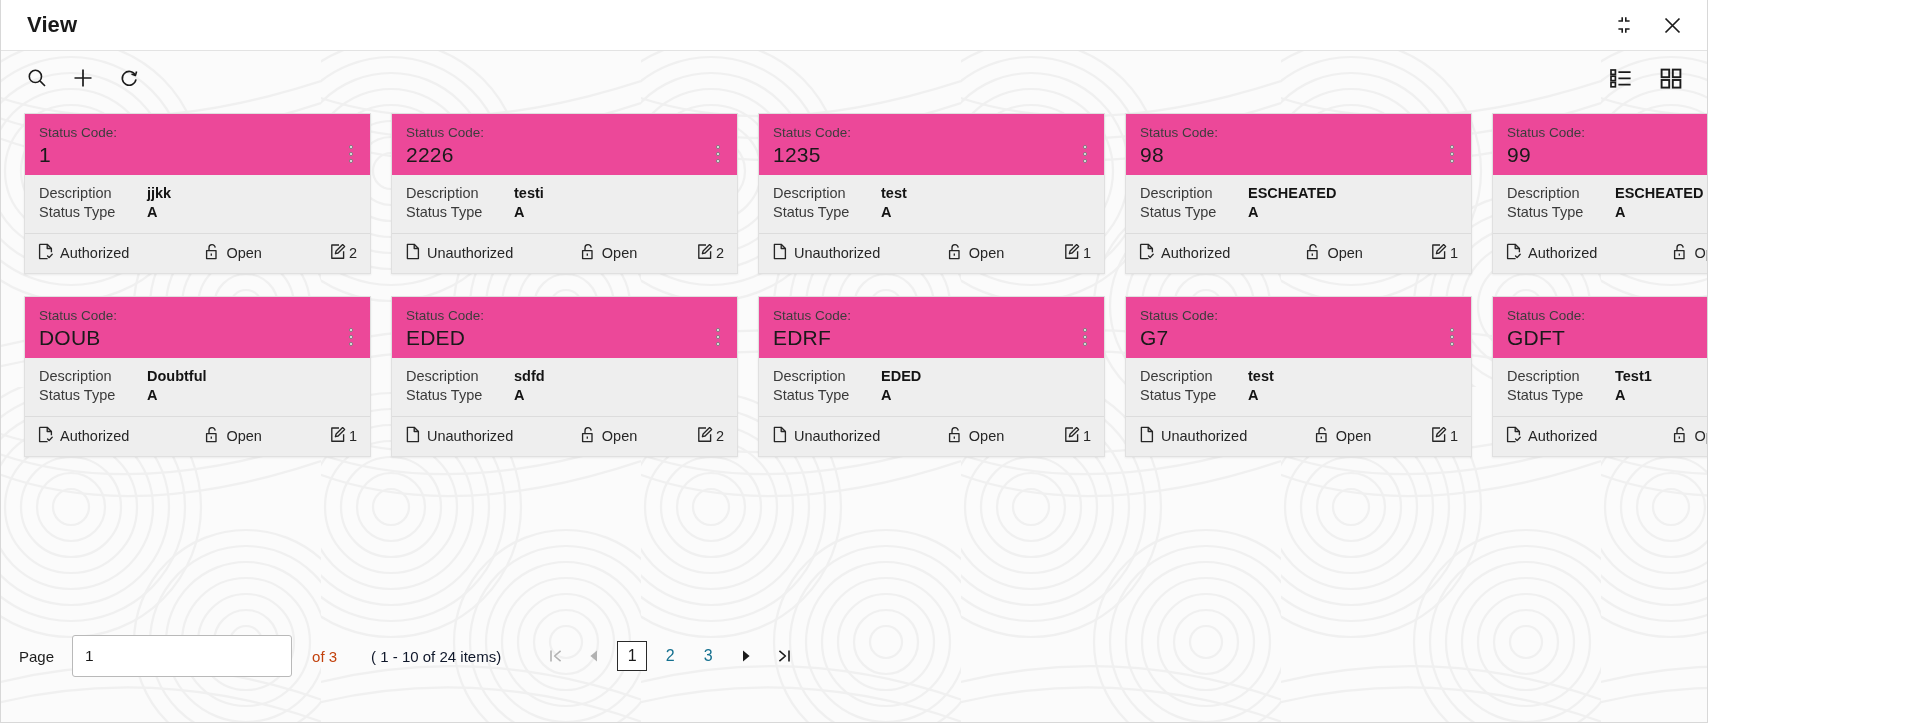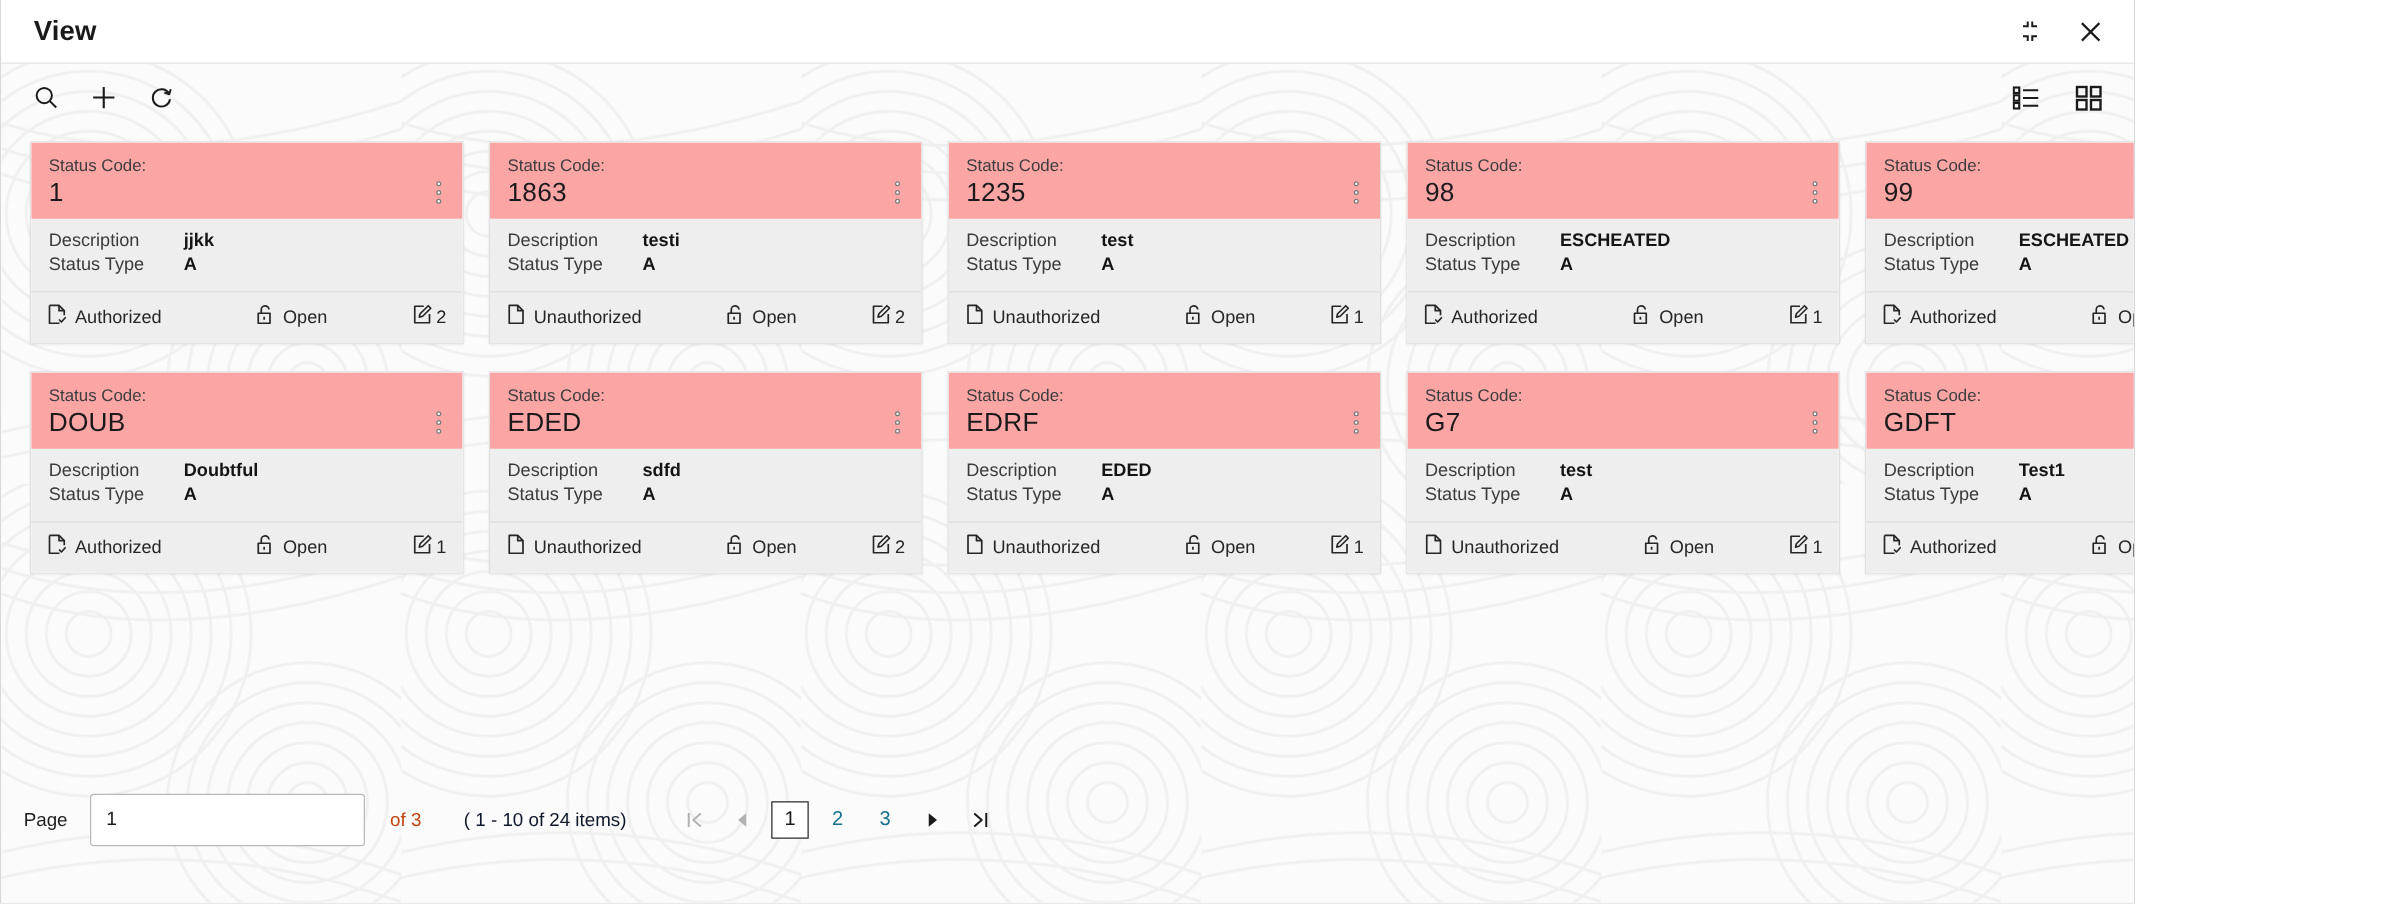--- a/index.html
+++ b/index.html
@@ -113,21 +113,21 @@
     width: 347px;
     background: #ffffff;
     border: 1px solid #e0e0e0;
     box-shadow: 0 1px 2px rgba(0,0,0,0.07);
     display: flex;
     flex-direction: column;
     overflow: hidden;
   }
 
   .card-head {
-    background: #fca5a5;
+    background: #ec4899;
     padding: 10px 14px 8px 14px;
     position: relative;
     min-height: 58px;
   }
   .card-head .lbl {
     font-size: 13.5px;
     color: #3d3d3d;
     line-height: 17px;
   }
   .card-head .code {
@@ -393,21 +393,21 @@
   <path d="M13.6 8.2 V15.2 H1.8 V2.0 H9.0"></path>
   <path d="M6.1 8.0 L12.6 1.6 L14.6 3.6 L8.1 10.0 L5.4 10.7 Z"></path>
 </svg></span>
         <span>2</span>
       </span>
     </div>
           </div>
           <div class="card">
     <div class="card-head">
       <div class="lbl">Status Code:</div>
-      <div class="code">1863</div>
+      <div class="code">2226</div>
       <div class="kebab">
                 <i></i>
                 <i></i>
                 <i></i>
               </div>
     </div>
     <div class="card-body">
       <div class="row">
         <span class="k">Description</span>
         <span class="v">testi</span>

